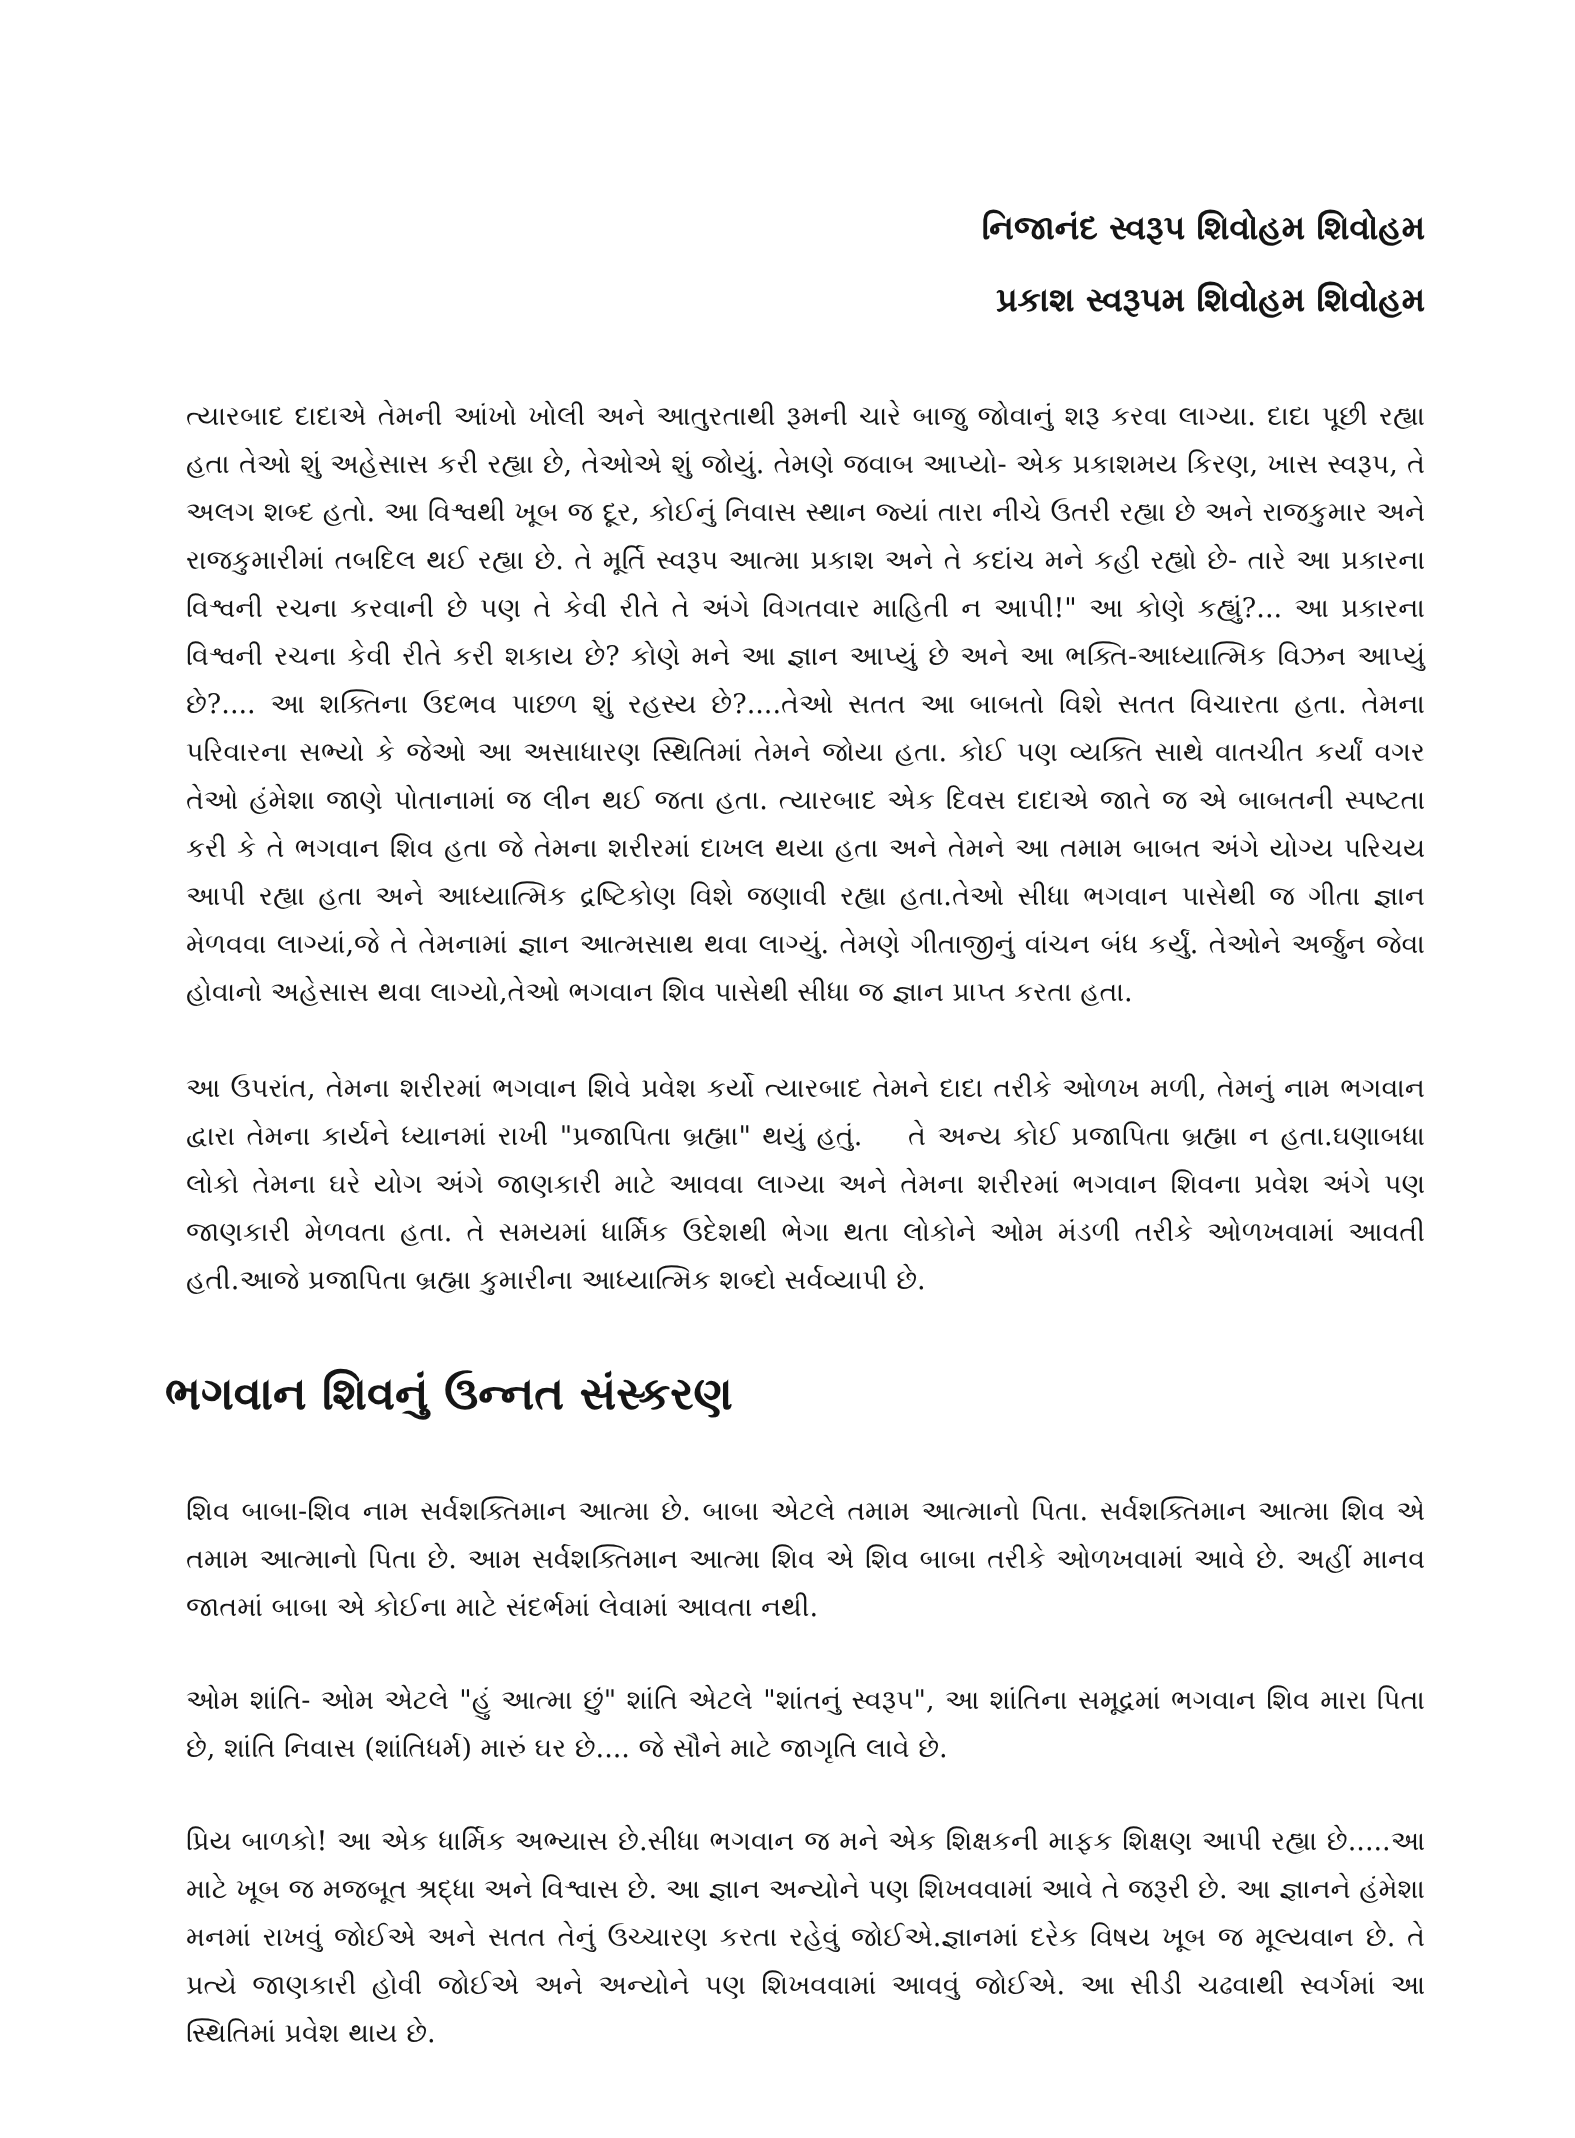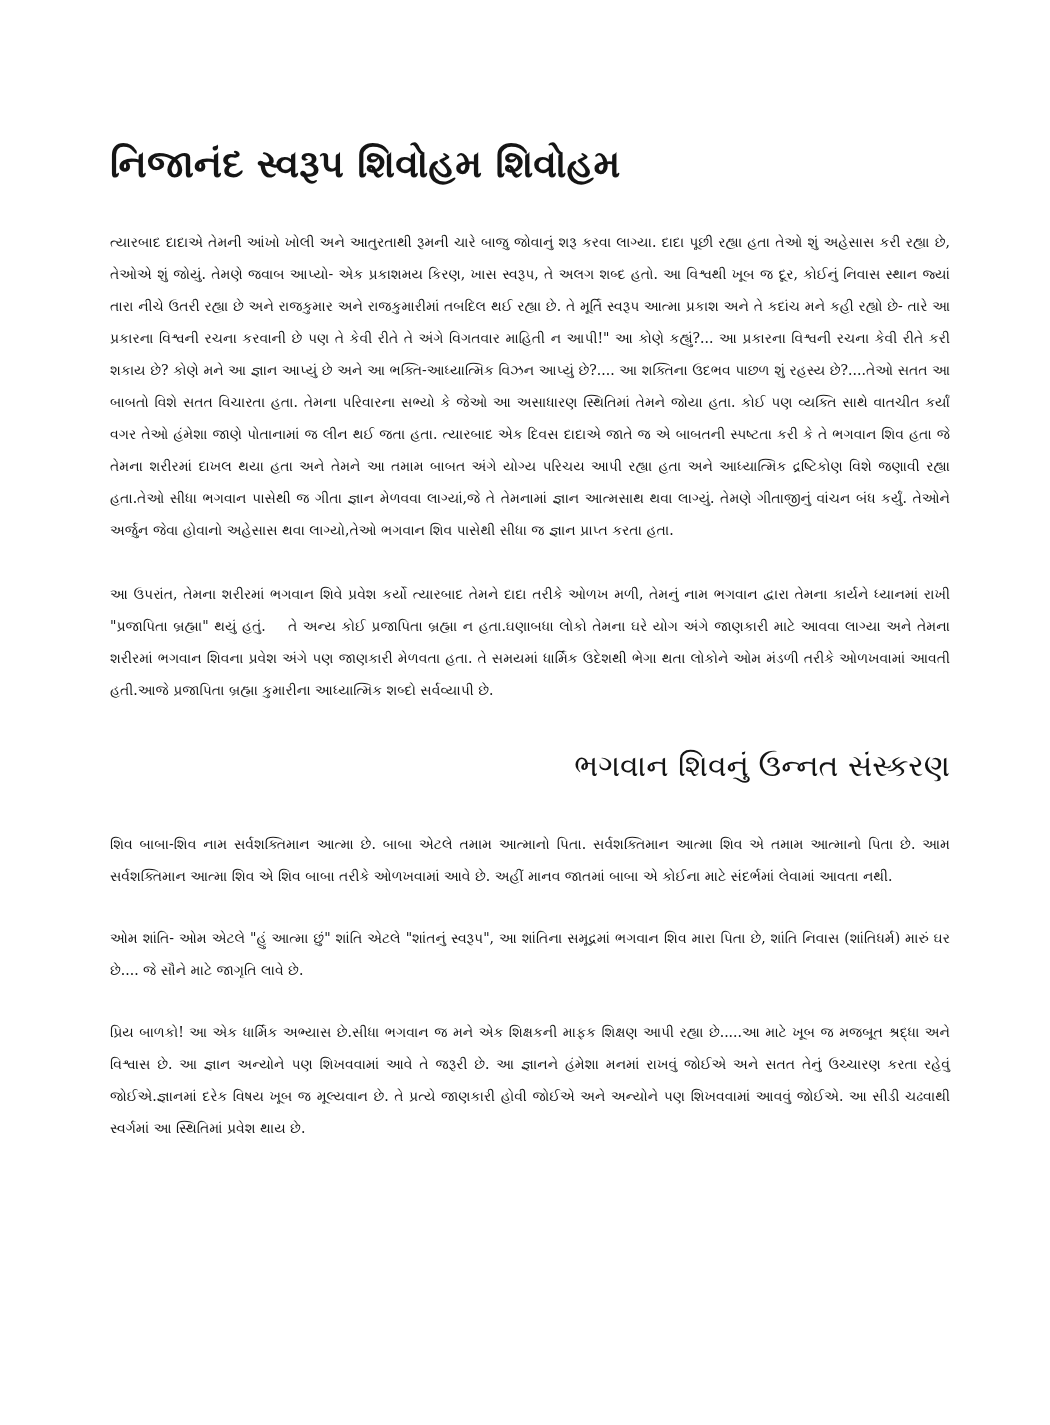--- a/index.html
+++ b/index.html
@@ -16,53 +16,54 @@
   }
   .page {
     box-sizing: border-box;
     width: 1050px;
     height: 1425px;
     padding: 128px 100px 0 110px;
     background: #ffffff;
     position: relative;
   }
   .mantra {
-    text-align: left;
+    text-align: right;
     font-weight: 700;
-    font-size: 38px;
+    font-size: 22px;
     line-height: 48px;
-    margin: 12px 0 38px 0;
+    margin: 0 0 38px 0;
   }
   .mantra-line {
     white-space: nowrap;
   }
   p.body {
-    font-size: 14px;
+    font-size: 18px;
     line-height: 32px;
     text-align: justify;
-    margin: 0 0 32px 0;
+    margin: 0 0 32px 14px;
   }
   p.body.tight {
     margin-bottom: 30px;
   }
   .section-heading {
-    text-align: right;
-    font-weight: 400;
+    text-align: left;
+    font-weight: 700;
     font-size: 30px;
     line-height: 40px;
     margin: 40px 0 42px 0;
   }
 </style>
 </head>
 <body>
 
 <div class="page">
 
   <div class="mantra">
     <div class="mantra-line">નિજાનંદ સ્વરૂપ શિવોહમ શિવોહમ</div>
+    <div class="mantra-line">પ્રકાશ સ્વરૂપમ શિવોહમ શિવોહમ</div>
   </div>
 
   <p class="body">ત્યારબાદ દાદાએ તેમની આંખો ખોલી અને આતુરતાથી રૂમની ચારે બાજુ જોવાનું શરૂ કરવા લાગ્યા. દાદા પૂછી રહ્યા હતા તેઓ શું અહેસાસ કરી રહ્યા છે, તેઓએ શું જોયું. તેમણે જવાબ આપ્યો- એક પ્રકાશમય કિરણ, ખાસ સ્વરૂપ, તે અલગ શબ્દ હતો. આ વિશ્વથી ખૂબ જ દૂર, કોઈનું નિવાસ સ્થાન જ્યાં તારા નીચે ઉતરી રહ્યા છે અને રાજકુમાર અને રાજકુમારીમાં તબદિલ થઈ રહ્યા છે. તે મૂર્તિ સ્વરૂપ આત્મા પ્રકાશ અને તે કદાંચ મને કહી રહ્યો છે- તારે આ પ્રકારના વિશ્વની રચના કરવાની છે પણ તે કેવી રીતે તે અંગે વિગતવાર માહિતી ન આપી!" આ કોણે કહ્યું?... આ પ્રકારના વિશ્વની રચના કેવી રીતે કરી શકાય છે? કોણે મને આ જ્ઞાન આપ્યું છે અને આ ભક્તિ-આધ્યાત્મિક વિઝન આપ્યું છે?.... આ શક્તિના ઉદભવ પાછળ શું રહસ્ય છે?....તેઓ સતત આ બાબતો વિશે સતત વિચારતા હતા. તેમના પરિવારના સભ્યો કે જેઓ આ અસાધારણ સ્થિતિમાં તેમને જોયા હતા. કોઈ પણ વ્યક્તિ સાથે વાતચીત કર્યાં વગર તેઓ હંમેશા જાણે પોતાનામાં જ લીન થઈ જતા હતા. ત્યારબાદ એક દિવસ દાદાએ જાતે જ એ બાબતની સ્પષ્ટતા કરી કે તે ભગવાન શિવ હતા જે તેમના શરીરમાં દાખલ થયા હતા અને તેમને આ તમામ બાબત અંગે યોગ્ય પરિચય આપી રહ્યા હતા અને આધ્યાત્મિક દ્રષ્ટિકોણ વિશે જણાવી રહ્યા હતા.તેઓ સીધા ભગવાન પાસેથી જ ગીતા જ્ઞાન મેળવવા લાગ્યાં,જે તે તેમનામાં જ્ઞાન આત્મસાથ થવા લાગ્યું. તેમણે ગીતાજીનું વાંચન બંધ કર્યું. તેઓને અર્જુન જેવા હોવાનો અહેસાસ થવા લાગ્યો,તેઓ ભગવાન શિવ પાસેથી સીધા જ જ્ઞાન પ્રાપ્ત કરતા હતા.</p>
 
   <p class="body">આ ઉપરાંત, તેમના શરીરમાં ભગવાન શિવે પ્રવેશ કર્યો ત્યારબાદ તેમને દાદા તરીકે ઓળખ મળી, તેમનું નામ ભગવાન દ્વારા તેમના કાર્યને ધ્યાનમાં રાખી "પ્રજાપિતા બ્રહ્મા" થયું હતું. &nbsp; &nbsp;તે અન્ય કોઈ પ્રજાપિતા બ્રહ્મા ન હતા.ઘણાબધા લોકો તેમના ઘરે યોગ અંગે જાણકારી માટે આવવા લાગ્યા અને તેમના શરીરમાં ભગવાન શિવના પ્રવેશ અંગે પણ જાણકારી મેળવતા હતા. તે સમયમાં ધાર્મિક ઉદેશથી ભેગા થતા લોકોને ઓમ મંડળી તરીકે ઓળખવામાં આવતી હતી.આજે પ્રજાપિતા બ્રહ્મા કુમારીના આધ્યાત્મિક શબ્દો સર્વવ્યાપી છે.</p>
 
   <h2 class="section-heading">ભગવાન શિવનું ઉન્નત સંસ્કરણ</h2>
 
 
   <p class="body tight">શિવ બાબા-શિવ નામ સર્વશક્તિમાન આત્મા છે. બાબા એટલે તમામ આત્માનો પિતા. સર્વશક્તિમાન આત્મા શિવ એ તમામ આત્માનો પિતા છે. આમ સર્વશક્તિમાન આત્મા શિવ એ શિવ બાબા તરીકે ઓળખવામાં આવે છે. અહીં માનવ જાતમાં બાબા એ કોઈના માટે સંદર્ભમાં લેવામાં આવતા નથી.</p>

